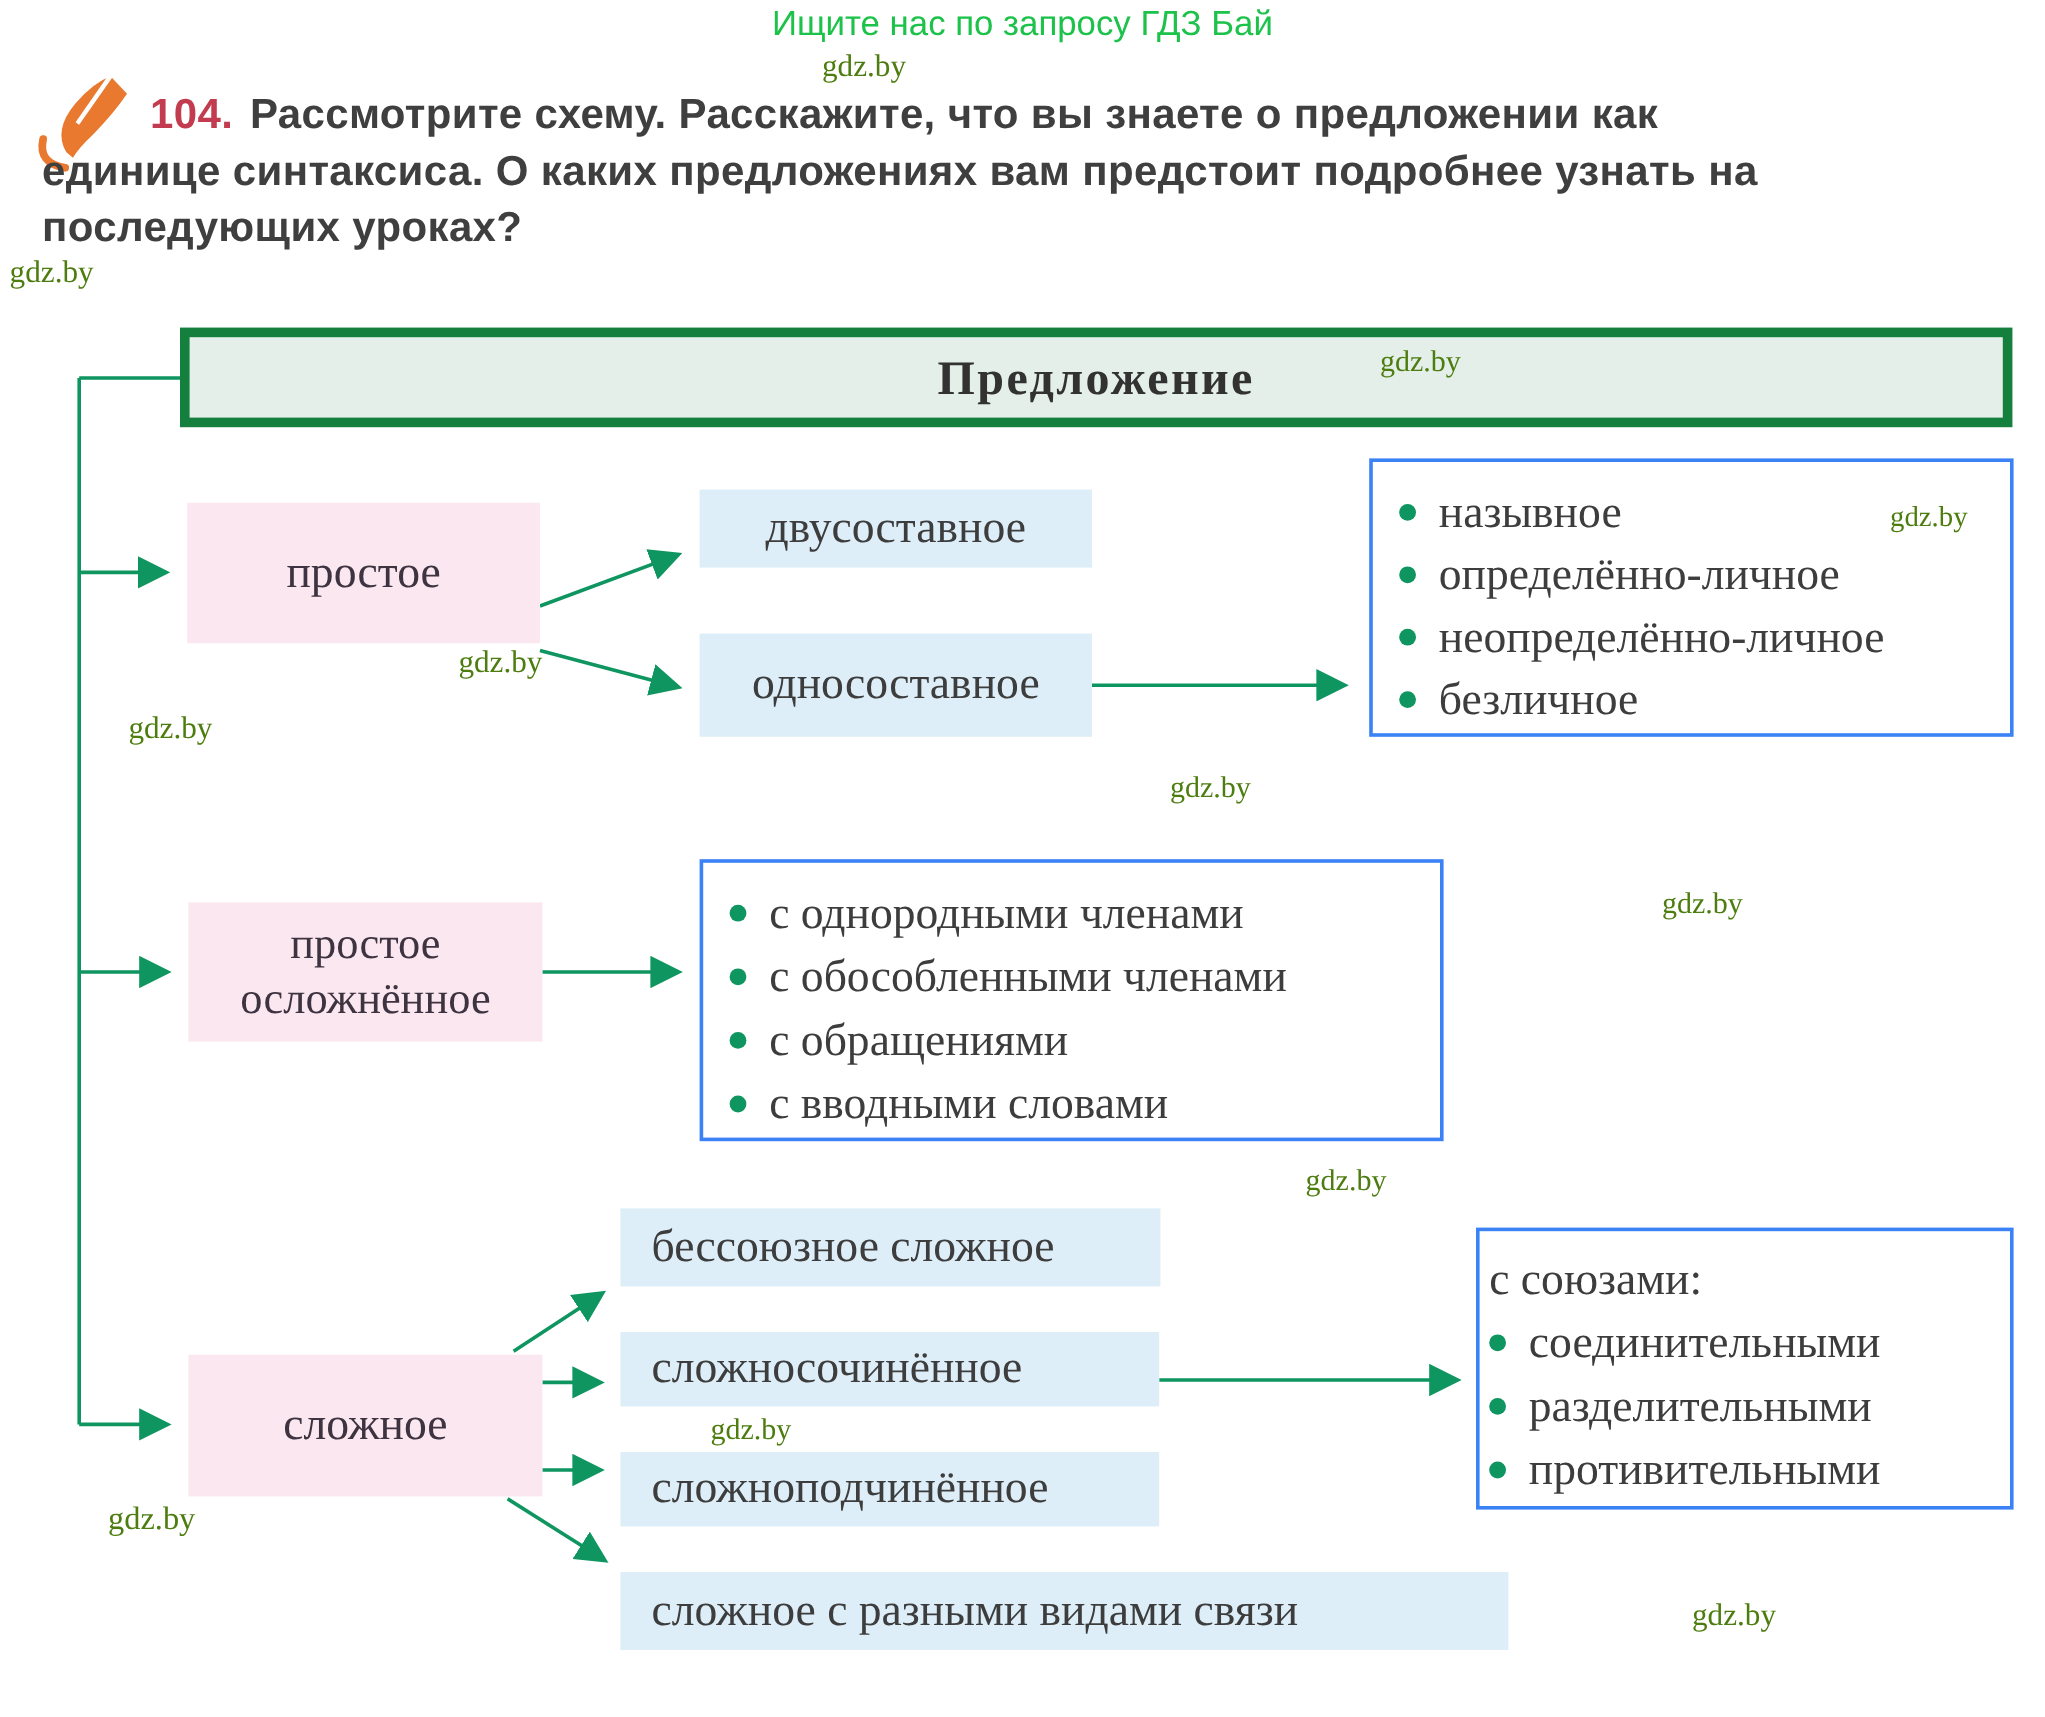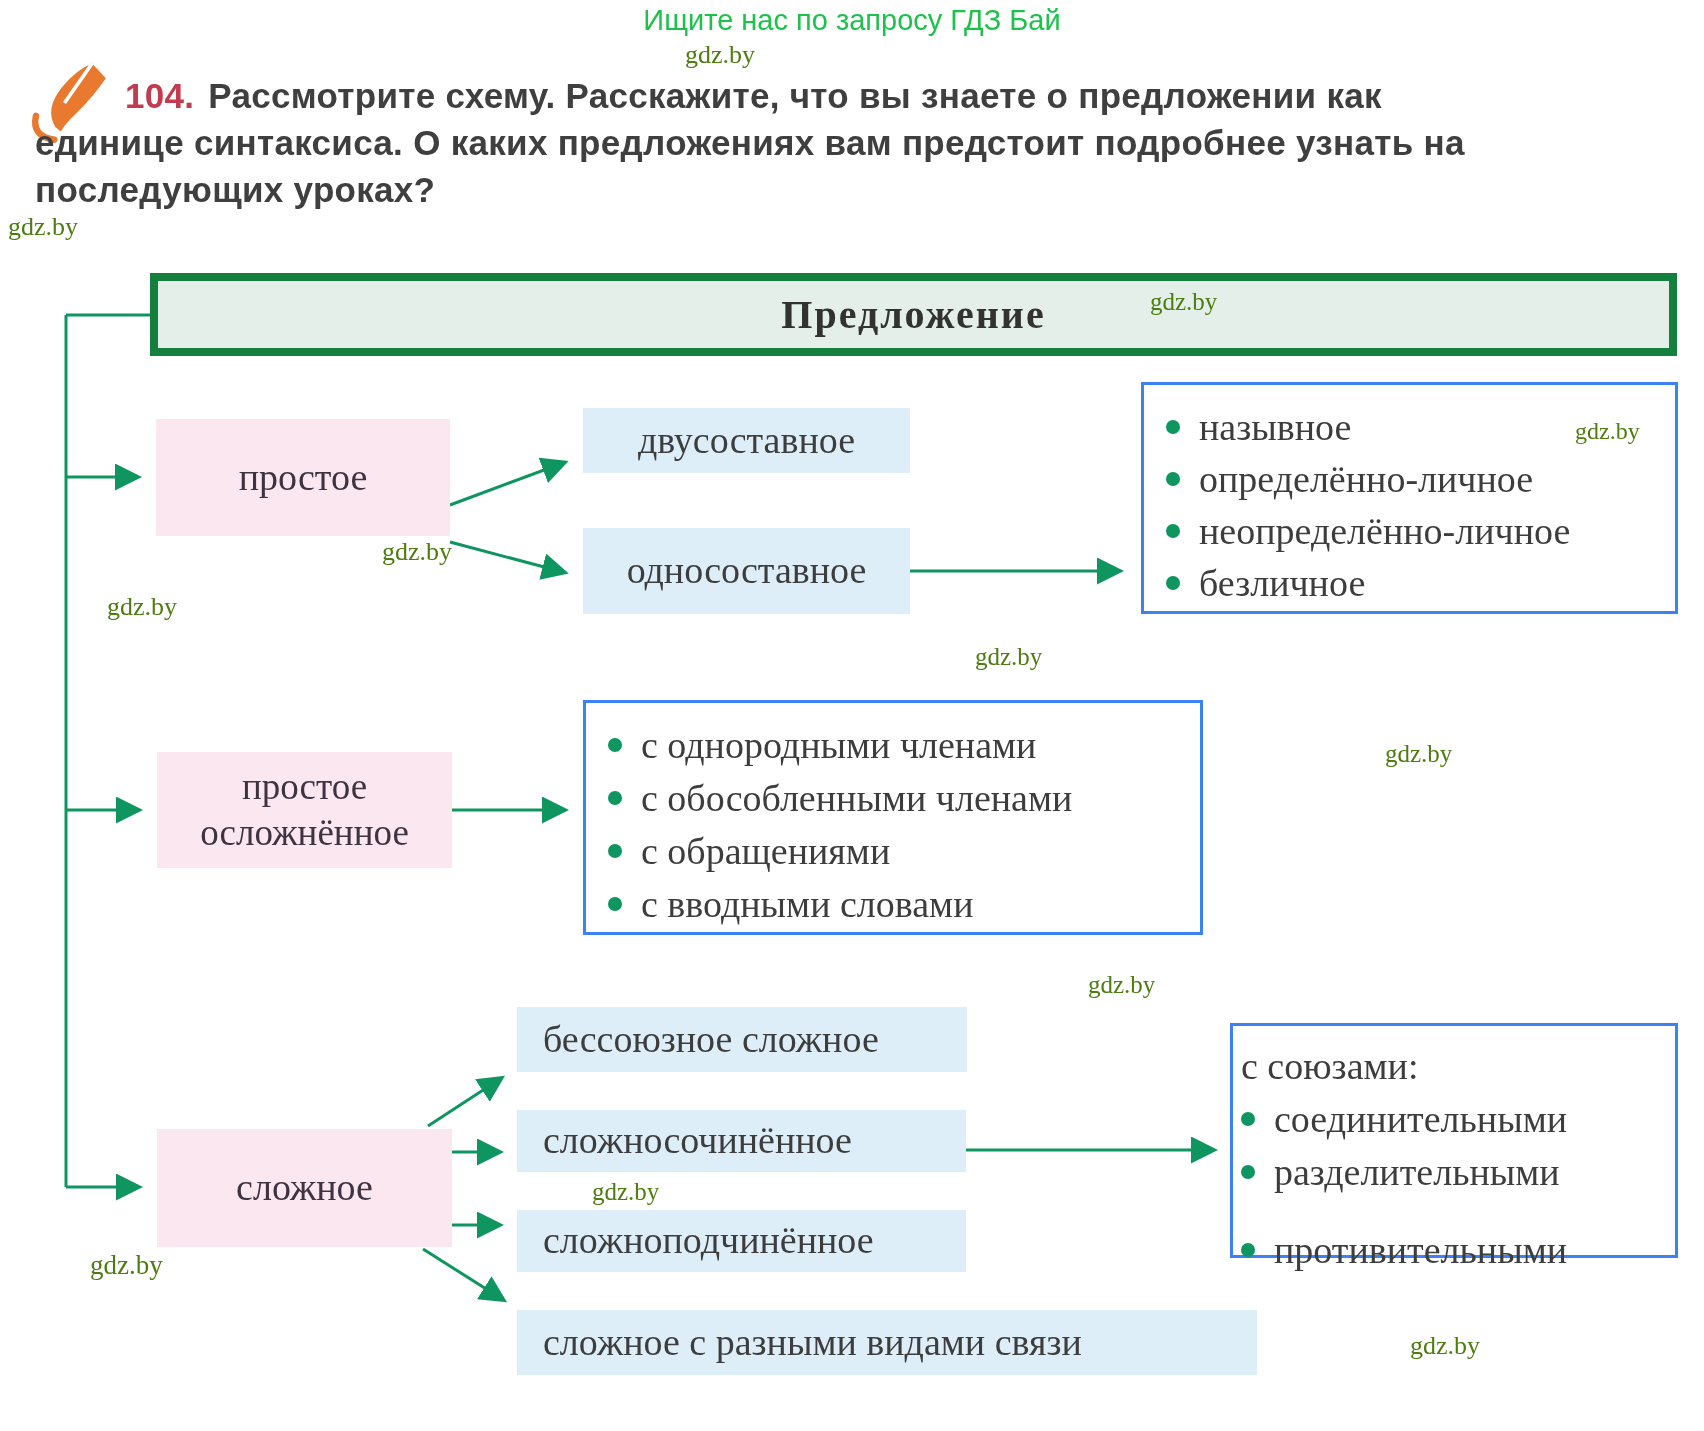--- a/index.html
+++ b/index.html
@@ -96,21 +96,21 @@
       <li style="height:52px;">безличное</li>
     </ul>
   </div>
   <div class="wm" style="left:1575px;top:418px;font-size:24px;">gdz.by</div>
 
   <div class="node pink centered2" style="left:157px;top:752px;width:295px;height:116px;font-size:37px;">
     <div>простое</div>
     <div>осложнённое</div>
   </div>
   <div class="wm" style="left:975px;top:643px;font-size:25px;">gdz.by</div>
-  <div class="panel" style="left:583px;top:700px;width:620px;height:235px;padding:15px 0 0 22px;">
+  <div class="panel" style="left:583px;top:716px;width:620px;height:235px;padding:15px 0 0 22px;">
     <ul>
       <li style="height:53px;">с однородными членами</li>
       <li style="height:53px;">с обособленными членами</li>
       <li style="height:53px;">с обращениями</li>
       <li style="height:53px;">с вводными словами</li>
     </ul>
   </div>
   <div class="wm" style="left:1385px;top:740px;font-size:25px;">gdz.by</div>
 
   <div class="wm" style="left:1088px;top:971px;font-size:25px;">gdz.by</div>
@@ -120,20 +120,20 @@
   <div class="wm" style="left:592px;top:1178px;font-size:25px;">gdz.by</div>
   <div class="node blue leftal" style="left:517px;top:1210px;width:449px;height:62px;">сложноподчинённое</div>
   <div class="node blue leftal" style="left:517px;top:1310px;width:740px;height:65px;">сложное с разными видами связи</div>
   <div class="wm" style="left:90px;top:1250px;font-size:27px;">gdz.by</div>
 
   <div class="panel" style="left:1230px;top:1023px;width:448px;height:235px;padding:14px 0 0 8px;">
     <div class="panel-header" style="height:52px;display:flex;align-items:center;">с союзами:</div>
     <ul>
       <li style="height:53px;">соединительными</li>
       <li style="height:53px;">разделительными</li>
-      <li style="height:53px;margin-top:25px;">противительными</li>
+      <li style="height:53px;">противительными</li>
     </ul>
   </div>
   <div class="wm" style="left:1410px;top:1331px;font-size:26px;">gdz.by</div>
 
   <div class="abs footer">gdz by // гдз бай // гдз by</div>
 
 </div>
 
 </body></html>

